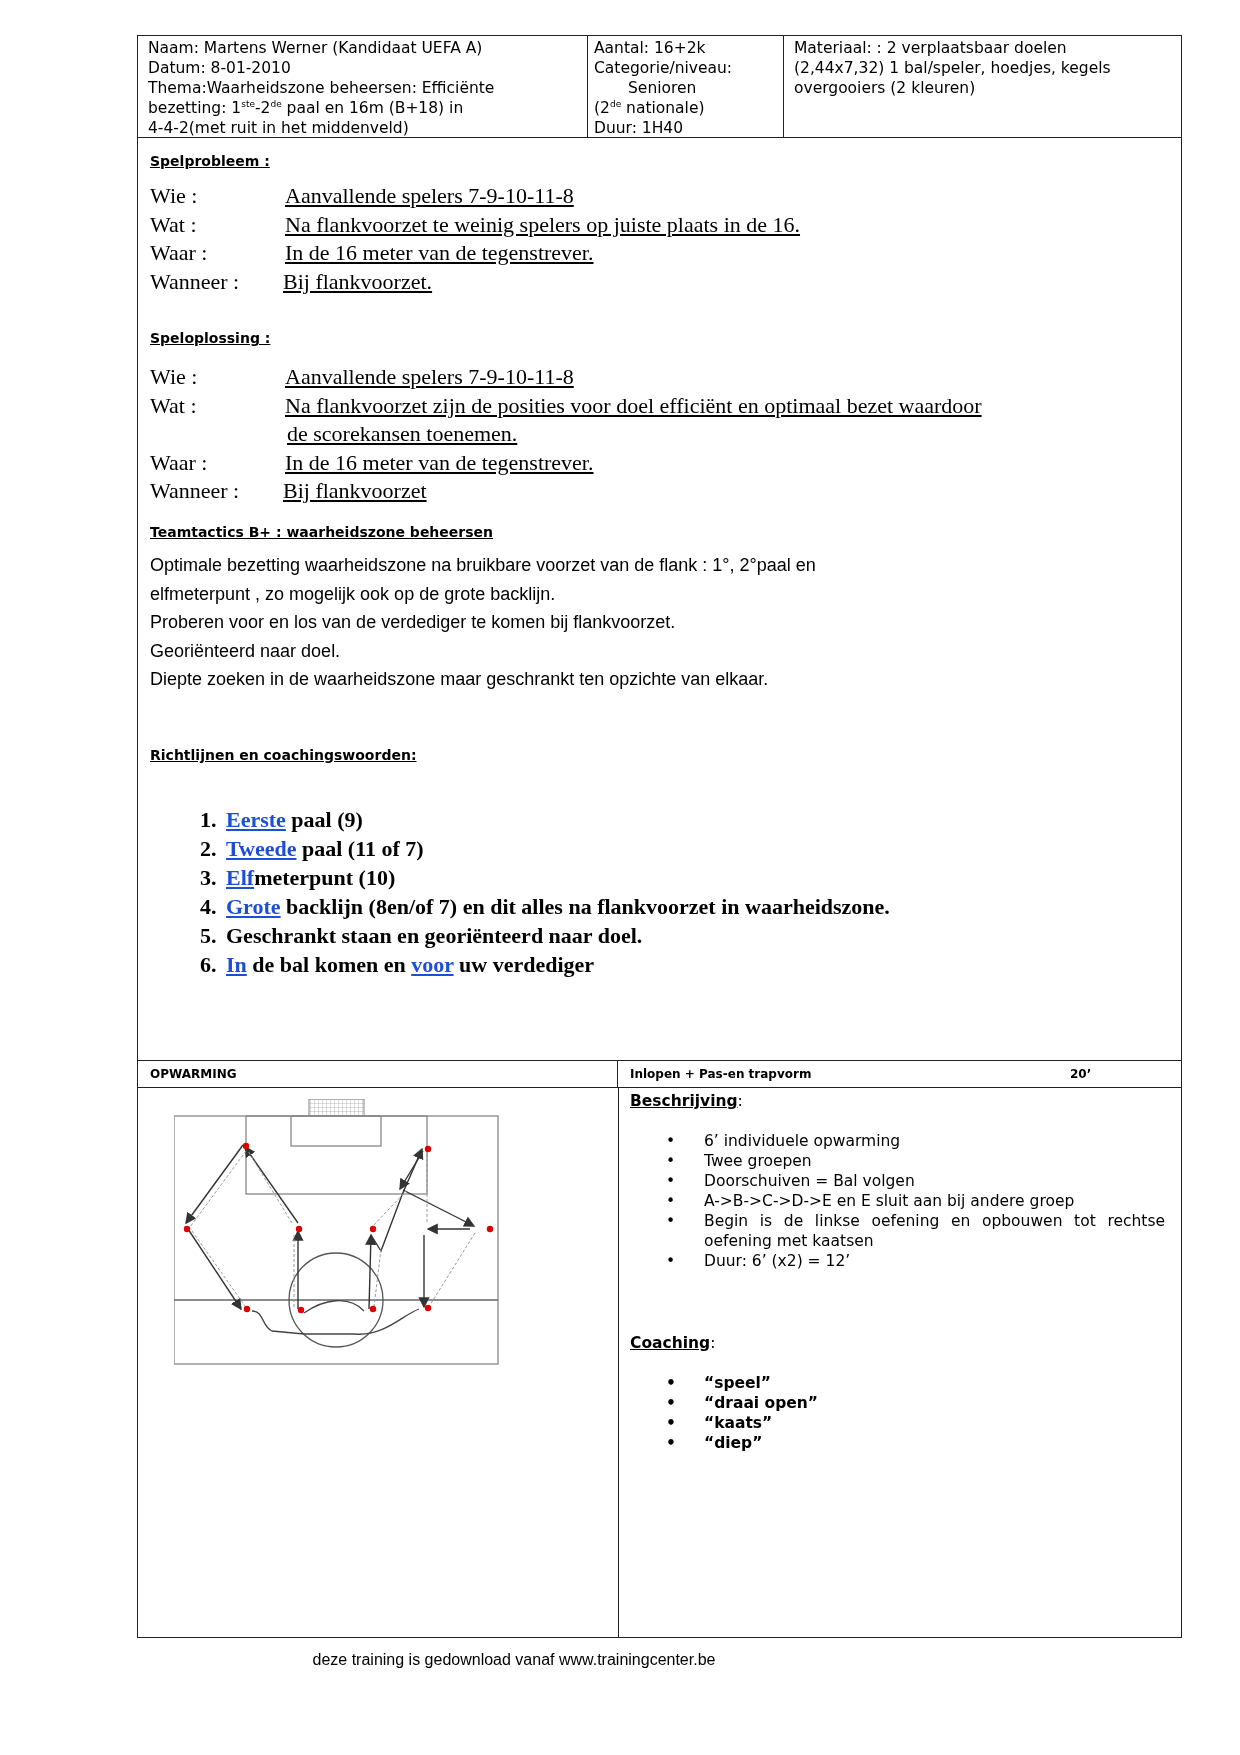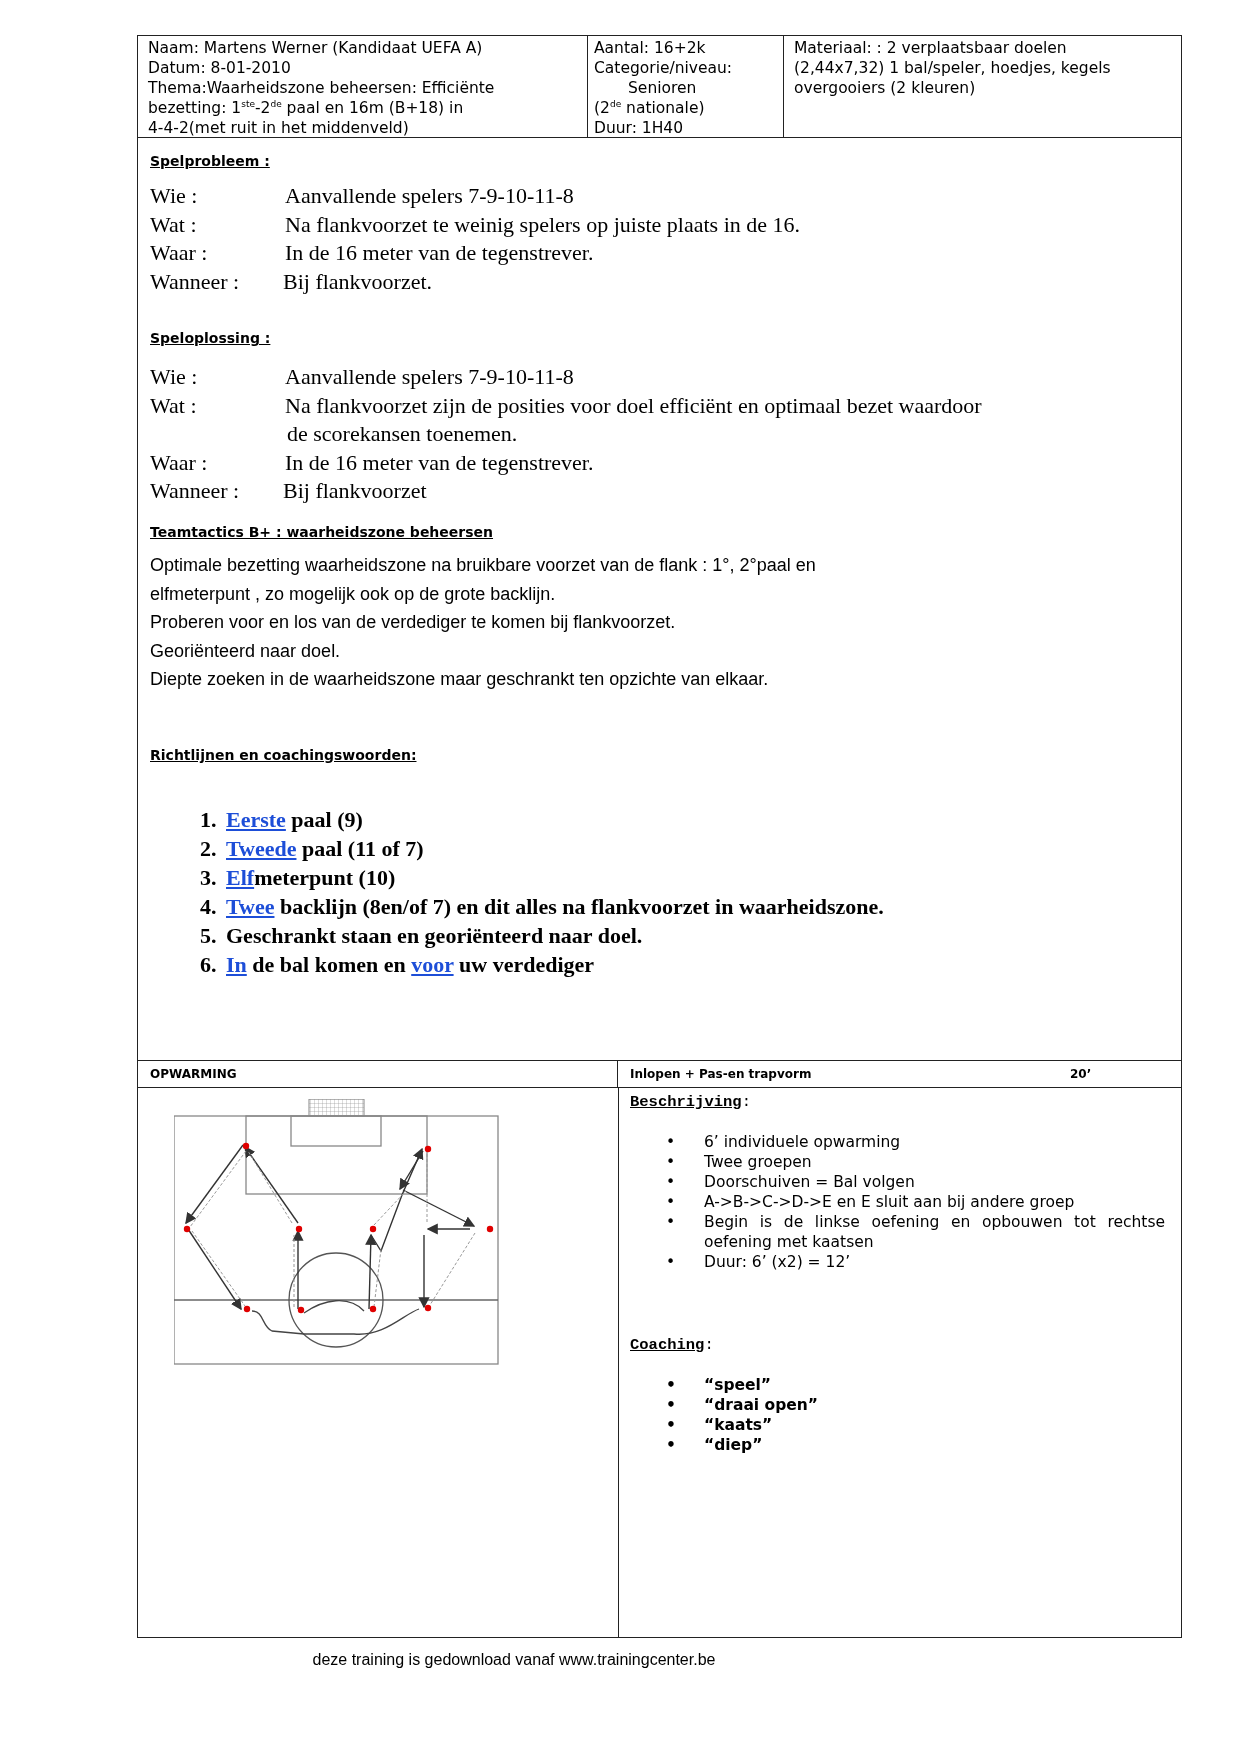--- a/index.html
+++ b/index.html
@@ -12,35 +12,35 @@
   .hdr .c3 { flex:1; padding-left:10px; }
   .b { font-weight:normal; }
   sup { font-size:9px; line-height:0; }
   
   .body { position:absolute; left:137px; top:137px; width:1045px; height:923px; border-left:1.5px solid #222; border-right:1.5px solid #222; box-sizing:border-box; }
   .sec-title { position:absolute; left:12px; font-size:14px; font-weight:bold; text-decoration:underline; }
   .serif { font-family:"Liberation Serif", "DejaVu Serif", serif; font-size:22px; line-height:28.5px; }
   .wgrid { position:absolute; left:12px; }
   .wrow { display:flex; }
   .wrow .k { width:135px; }
-  .wrow .v { flex:1; }
+  .wrow .v { flex:1;text-decoration:underline; }
   .para { position:absolute; left:12px; width:1000px; font-family:Liberation Sans, sans-serif; font-size:18px; line-height:28.5px; }
   ol.rl { position:absolute; left:46px; top:668px; margin:0; padding:0 0 0 38px; font-family:"Liberation Serif", "DejaVu Serif", serif; font-weight:bold; font-size:22px; line-height:29px; }
   ol.rl li { padding-left:4px; }
   .blue { color:#1d4ed8; text-decoration:underline; }
   
   .opw { position:absolute; left:137px; top:1060px; width:1045px; height:578px; border:1.5px solid #222; box-sizing:border-box; }
   .opw .row1 { height:26px; border-bottom:1.5px solid #222; display:flex; font-weight:bold; font-size:12px; line-height:26px; }
   .opw .row1 .l { width:480px; border-right:1.5px solid #222; padding-left:12px; box-sizing:border-box; }
   .opw .row1 .r { flex:1; padding-left:12px; display:flex; }
   .opw .row1 .r .t { width:440px; }
   .opw .vline { position:absolute; left:480px; top:26px; bottom:0; border-left:1.5px solid #222; }
   .desc { position:absolute; left:492px; top:30px; width:535px; font-size:15.5px; line-height:20px; }
   .desc .h { font-weight:bold; }
-  .desc .h span { text-decoration:underline;font-family:Liberation Mono, monospace; }
+  .desc .h span { text-decoration:underline; }
   ul.bl { margin:0; padding:0 0 0 74px; list-style:none; }
   ul.bl li { position:relative; text-align:justify; }
   ul.bl li::before { content:"\2022"; position:absolute; left:-38px; }
   .field { position:absolute; left:36px; top:38px; }
   .footer { position:absolute; top:1651px; left:0; width:1028px; text-align:center; font-family:"Liberation Sans", sans-serif; font-size:16px; }
 </style>
 </head>
 <body>
 
 <div class="hdr">
@@ -115,21 +115,21 @@
     <div>Proberen voor en los van de verdediger te komen bij flankvoorzet.</div>
     <div>Georiënteerd naar doel.</div>
     <div>Diepte zoeken in de waarheidszone maar geschrankt ten opzichte van elkaar.</div>
   </div>
 
   <div class="sec-title" style="top:610px">Richtlijnen en coachingswoorden:</div>
   <ol class="rl">
     <li><span class="blue">Eerste</span><span> paal (9)</span></li>
     <li><span class="blue">Tweede</span><span> paal (11 of 7)</span></li>
     <li><span class="blue">Elf</span><span>meterpunt (10)</span></li>
-    <li><span class="blue">Twee</span><span> backlijn (8en/of 7) en dit alles na flankvoorzet in waarheidszone.</span></li>
+    <li><span class="blue">Grote</span><span> backlijn (8en/of 7) en dit alles na flankvoorzet in waarheidszone.</span></li>
     <li><span>Geschrankt staan en georiënteerd naar doel.</span></li>
     <li><span class="blue">In</span><span> de bal komen en </span><span class="blue">voor</span><span> uw verdediger</span></li>
   </ol>
 </div>
 
 <div class="opw">
   <div class="row1">
     <div class="l">OPWARMING</div>
     <div class="r">
         <span class="t">Inlopen + Pas-en trapvorm</span>

